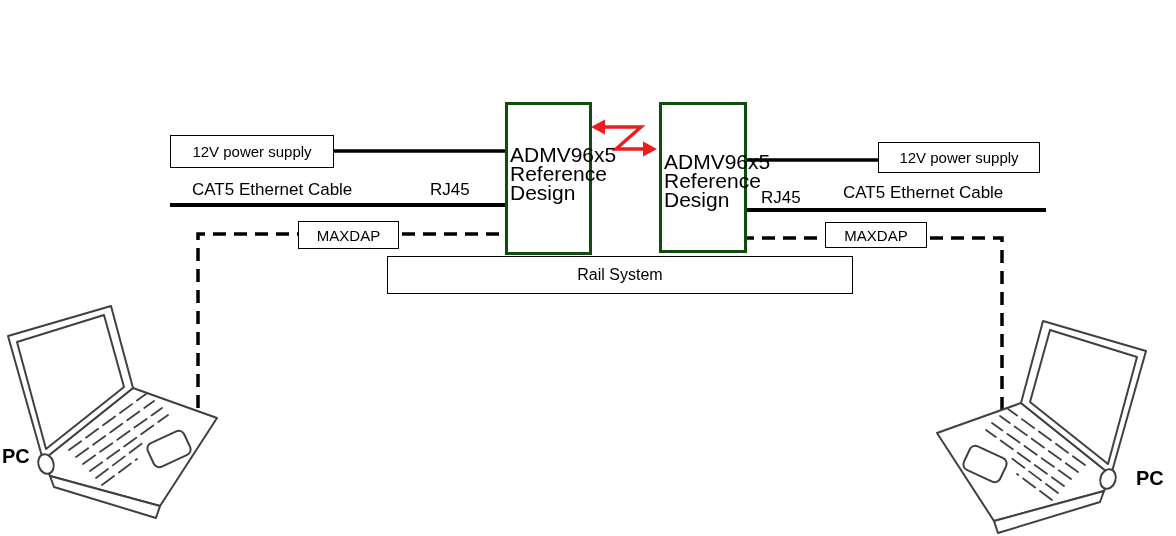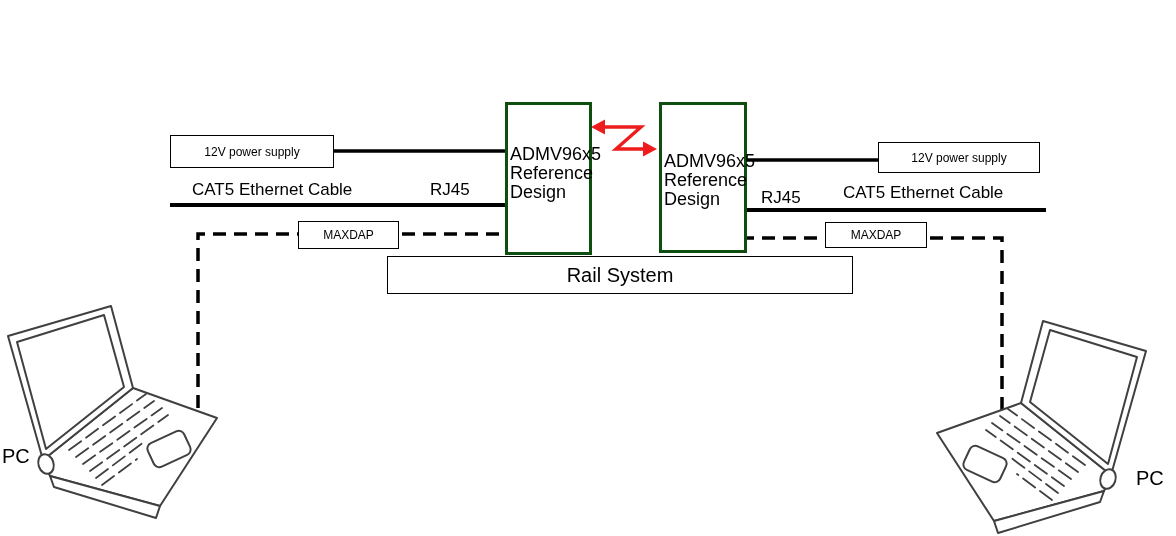--- a/index.html
+++ b/index.html
@@ -4,39 +4,39 @@
 <style>
   html,body{margin:0;padding:0;background:#fff;}
   .canvas{
     position:relative;width:1176px;height:536px;background:#ffffff;overflow:hidden;
     font-family:"Liberation Sans","DejaVu Sans",sans-serif;color:#000;
   }
   svg.layer{position:absolute;left:0;top:0;}
   .box{
     position:absolute;box-sizing:border-box;background:#ffffff;border:1.5px solid #000;
     display:flex;align-items:center;justify-content:center;
-    font-size:12px;white-space:nowrap;
+    font-size:15px;white-space:nowrap;
   }
   .power-left {left:170px;top:135px;width:164px;height:33px;}
   .power-right{left:878px;top:142px;width:162px;height:31px;}
   .maxdap-left {left:298px;top:221px;width:101px;height:28px;}
   .maxdap-right{left:825px;top:222px;width:102px;height:26px;}
-  .rail{left:387px;top:256px;width:466px;height:38px;font-size:20px;}
+  .rail{left:387px;top:256px;width:466px;height:38px;font-size:16px;}
   .device{
     position:absolute;box-sizing:border-box;background:#ffffff;border:3px solid #0e4e0e;
-    font-size:18px;line-height:19px;white-space:nowrap;
+    font-size:21px;line-height:19px;white-space:nowrap;
   }
   .device-left {left:505px;top:102px;width:87px;height:153px;padding:40px 0 0 2px;}
   .device-right{left:659px;top:102px;width:88px;height:151px;padding:47px 0 0 2px;}
   .label{position:absolute;font-size:17px;white-space:nowrap;}
   .cat5-left {left:192px;top:180px;}
   .rj45-left {left:430px;top:180px;}
   .rj45-right{left:761px;top:188px;}
   .cat5-right{left:843px;top:183px;}
-  .pc{position:absolute;font-size:20px;font-weight:normal;}
+  .pc{position:absolute;font-size:20px;font-weight:bold;}
   .pc-left {left:2px;top:445px;}
   .pc-right{left:1136px;top:467px;}
 </style>
 </head>
 <body>
 
 <div class="canvas">
 
   <svg class="layer" width="1176" height="536" viewBox="0 0 1176 536">
 

